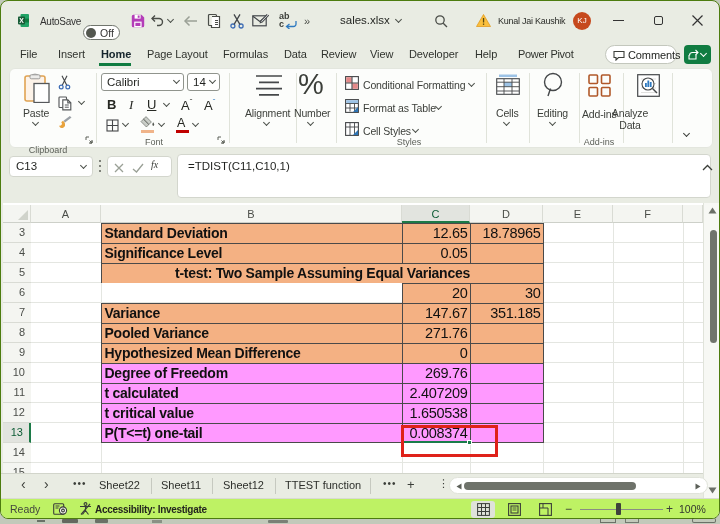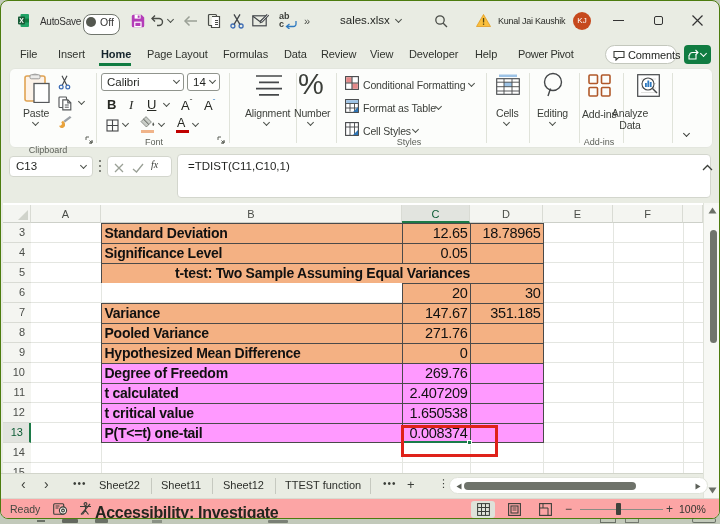--- a/index.html
+++ b/index.html
@@ -31,21 +31,21 @@
 <div class="abs" id="titlebar" style="left:0;top:0;width:718px;height:40px;">
 
   <svg class="abs" style="left:17px;top:13px;" width="11" height="13" viewBox="0 0 11 13">
         <rect x="2.5" y="0" width="8.5" height="13" rx="1" fill="#21a366"></rect>
         <rect x="2.5" y="4.6" width="8.5" height="3.9" fill="#107c41"></rect>
         <rect x="0" y="2.6" width="7" height="7.8" rx="0.8" fill="#185c37"></rect>
         <text x="3.5" y="9.4" font-size="6.8" font-weight="bold" fill="#fff" text-anchor="middle" font-family="Liberation Sans">X</text>
       </svg>
   <div class="abs" style="left:39px;top:15px;font-size:10px;letter-spacing:-0.3px;color:#333;">AutoSave</div>
 
-  <div class="abs" style="left:82px;top:13px;width:37px;height:21px;border:1px solid #70756d;border-radius:8px;background:#fff;">
+  <div class="abs" style="left:82px;top:24px;width:37px;height:15px;border:1px solid #70756d;border-radius:8px;background:#fff;">
     <div class="abs" style="left:2px;top:1.5px;width:10px;height:10px;border-radius:50%;background:#53574f;"></div>
     <div class="abs" style="left:16px;top:0.5px;font-size:10.5px;color:#333;">Off</div>
   </div>
 
   <svg class="abs" style="left:130px;top:13px;" width="14" height="14" viewBox="0 0 14 14">
         <path d="M0.8 2.3 a1.5 1.5 0 0 1 1.5 -1.5 h8.2 l2.7 2.7 v8.2 a1.5 1.5 0 0 1 -1.5 1.5 h-9.4 a1.5 1.5 0 0 1 -1.5 -1.5 z" fill="#b43db8"></path>
         <rect x="3.6" y="0.8" width="6" height="3.8" fill="#fff"></rect>
         <rect x="6.7" y="1.5" width="1.9" height="2.3" fill="#b43db8"></rect>
         <rect x="3.2" y="7.6" width="7.4" height="5.6" fill="#fff"></rect>
         <rect x="4.4" y="8.8" width="5" height="3.2" fill="#b43db8"></rect>
@@ -436,36 +436,36 @@
     <svg class="abs" style="left:6px;top:5px;" width="6" height="7" viewBox="0 0 6 7">
           <path d="M5.5 0.5 V6.5 L0.5 3.5 Z" fill="#5c6059"></path>
         </svg>
     <div class="abs" style="left:14px;top:4px;width:172px;height:8px;background:#6e726a;border-radius:4px;"></div>
     <svg class="abs" style="left:245px;top:5px;" width="6" height="7" viewBox="0 0 6 7">
           <path d="M0.5 0.5 V6.5 L5.5 3.5 Z" fill="#5c6059"></path>
         </svg>
   </div>
 </div>
 
-<div class="abs" id="status" style="left:0;top:497px;width:718px;height:21px;background:#fca5a5;border-top:1px solid #d8dbd1;">
+<div class="abs" id="status" style="left:0;top:497px;width:718px;height:21px;background:#bef264;border-top:1px solid #d8dbd1;">
   <div class="abs" style="left:9px;top:4px;font-size:10.5px;color:#44473f;">Ready</div>
 
   <svg class="abs" style="left:52px;top:4px;" width="15" height="12" viewBox="0 0 15 12" fill="none" stroke="#3b3e39" stroke-width="1.1">
         <rect x="0.7" y="0.7" width="10" height="10.6" rx="1"></rect>
         <path d="M2.5 3 h4 M2.5 5 h3" stroke-width="1"></path>
         <circle cx="10" cy="7.5" r="3.6" fill="#f2f4ed"></circle>
         <circle cx="10" cy="7.5" r="1.4"></circle>
       </svg>
 
   <svg class="abs" style="left:78px;top:3px;" width="13" height="13" viewBox="0 0 13 13" fill="none" stroke="#3b3e39" stroke-width="1.1">
         <circle cx="6.5" cy="2" r="1.4"></circle>
         <path d="M1 4.5 h11 M6.5 4.5 v4 M6.5 8.5 L3.5 12.5 M6.5 8.5 L9.5 12.5"></path>
         <path d="M2 12.5 L11 2" stroke-width="1.2"></path>
       </svg>
-  <div class="abs" style="left:94px;top:4.5px;font-size:16px;letter-spacing:-0.3px;font-weight:bold;color:#24261f;">Accessibility: Investigate</div>
+  <div class="abs" style="left:94px;top:4.5px;font-size:10px;letter-spacing:-0.3px;font-weight:bold;color:#24261f;">Accessibility: Investigate</div>
 
   <div class="abs" style="left:470px;top:2px;width:24px;height:17px;background:#dfe2d9;border-radius:3px;"></div>
   <svg class="abs" style="left:476px;top:4px;" width="13" height="13" viewBox="0 0 13 13" fill="none" stroke="#3b3e39" stroke-width="1">
         <rect x="0.6" y="0.6" width="11.8" height="11.8"></rect>
         <path d="M0.6 4.5 h11.8 M0.6 8.5 h11.8 M4.5 0.6 v11.8 M8.5 0.6 v11.8"></path>
       </svg>
   <svg class="abs" style="left:507px;top:4px;" width="13" height="13" viewBox="0 0 13 13" fill="none" stroke="#3b3e39" stroke-width="1.1">
         <rect x="0.6" y="0.6" width="11.8" height="11.8"></rect>
         <rect x="3" y="3" width="7" height="7"></rect>
         <path d="M4.5 5 h4 M4.5 7 h4" stroke-width="0.9"></path>

